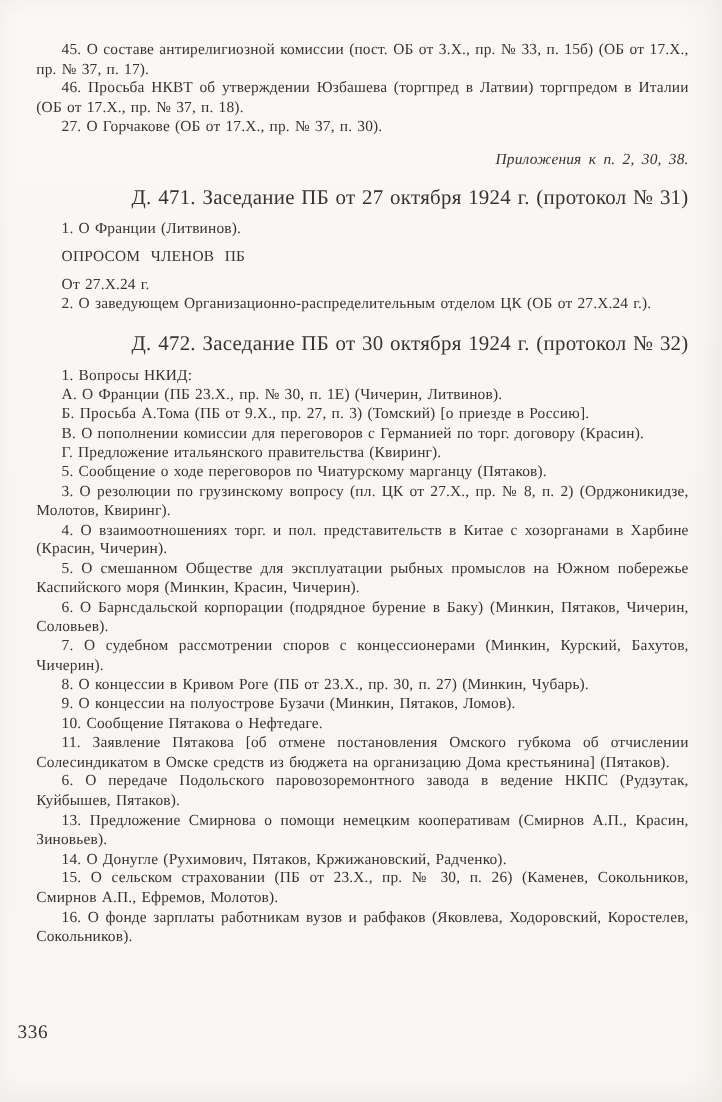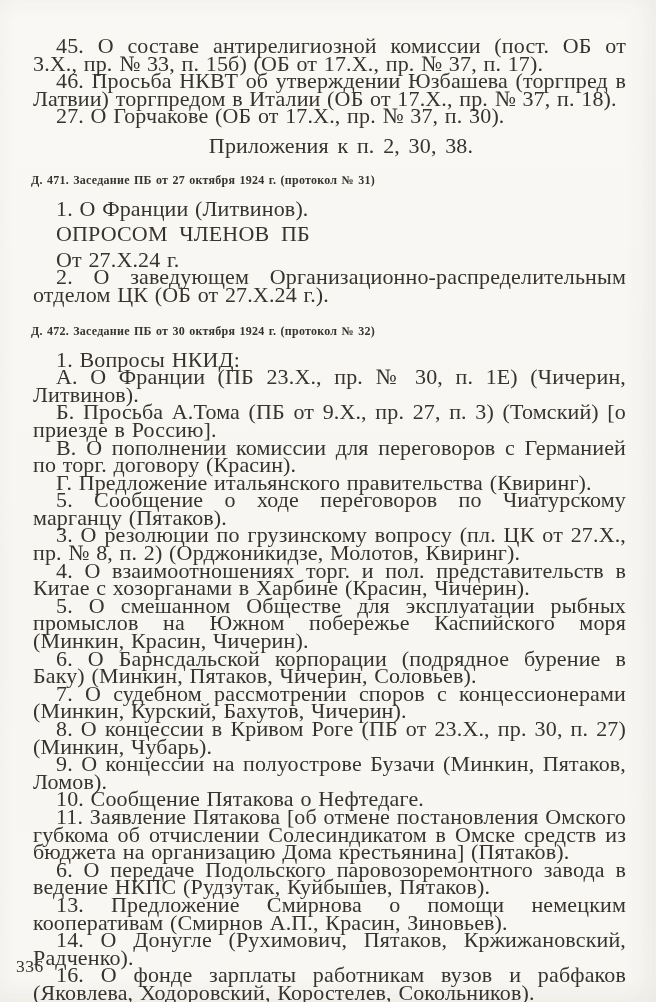--- a/index.html
+++ b/index.html
@@ -22,50 +22,51 @@
     color: #37332d;
   }
   .text-block {
     position: absolute;
     left: 33px;
     top: 37px;
     width: 593px;
   }
   .para {
     margin: 0;
-    font-size: 22px;
+    font-size: 14px;
     line-height: 17.6px;
     text-align: justify;
     text-indent: 23px;
     letter-spacing: 0.15px;
     word-spacing: 1px;
     hyphens: auto;
   }
   .appendix-note {
     margin-top: 12px;
-    text-align: center;
+    font-style: italic;
+    text-align: right;
     word-spacing: 3px;
   }
   .session-heading {
     margin: 15px 0 10px -2px;
-    font-size: 12px;
+    font-size: 19px;
     line-height: 20px;
-    font-weight: bold;
+    font-weight: normal;
     letter-spacing: 0.25px;
-    text-align: left;
+    text-align: right;
     text-indent: 0;
     word-spacing: 1px;
   }
   .mt-lg { margin-top: 17px; }
   .spaced { margin-top: 8px; }
   .caps-spaced { word-spacing: 6px; }
   .page-number {
     position: absolute;
     left: 16px;
-    top: 956px;
+    top: 928px;
     font-size: 17.5px;
     line-height: 20px;
     letter-spacing: 0.5px;
   }
 </style>
 </head>
 <body>
 
 <div class="page">
   <div class="text-block">
@@ -93,18 +94,19 @@
     <p class="para">5. О смешанном Обществе для эксплуатации рыбных промыслов на Южном побережье Каспийского моря (Минкин, Красин, Чичерин).</p>
     <p class="para">6. О Барнсдальской корпорации (подрядное бурение в Баку) (Минкин, Пятаков, Чичерин, Соловьев).</p>
     <p class="para">7. О судебном рассмотрении споров с концессионерами (Минкин, Курский, Бахутов, Чичерин).</p>
     <p class="para">8. О концессии в Кривом Роге (ПБ от 23.X., пр. 30, п. 27) (Минкин, Чубарь).</p>
     <p class="para">9. О концессии на полуострове Бузачи (Минкин, Пятаков, Ломов).</p>
     <p class="para">10. Сообщение Пятакова о Нефтедаге.</p>
     <p class="para">11. Заявление Пятакова [об отмене постановления Омского губкома об отчислении Солесиндикатом в Омске средств из бюджета на организацию Дома крестьянина] (Пятаков).</p>
     <p class="para">6. О передаче Подольского паровозоремонтного завода в ведение НКПС (Рудзутак, Куйбышев, Пятаков).</p>
     <p class="para">13. Предложение Смирнова о помощи немецким кооперативам (Смирнов А.П., Красин, Зиновьев).</p>
     <p class="para">14. О Донугле (Рухимович, Пятаков, Кржижановский, Радченко).</p>
+    <p class="para">15. О сельском страховании (ПБ от 23.X., пр. № 30, п. 26) (Каменев, Сокольников, Смирнов А.П., Ефремов, Молотов).</p>
     <p class="para">16. О фонде зарплаты работникам вузов и рабфаков (Яковлева, Ходоровский, Коростелев, Сокольников).</p>
 
   </div>
 
   <div class="page-number">336</div>
 </div>
 
 </body></html>

